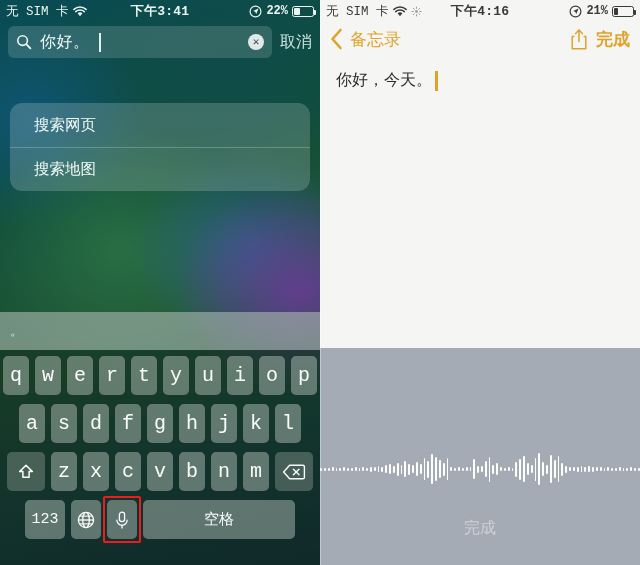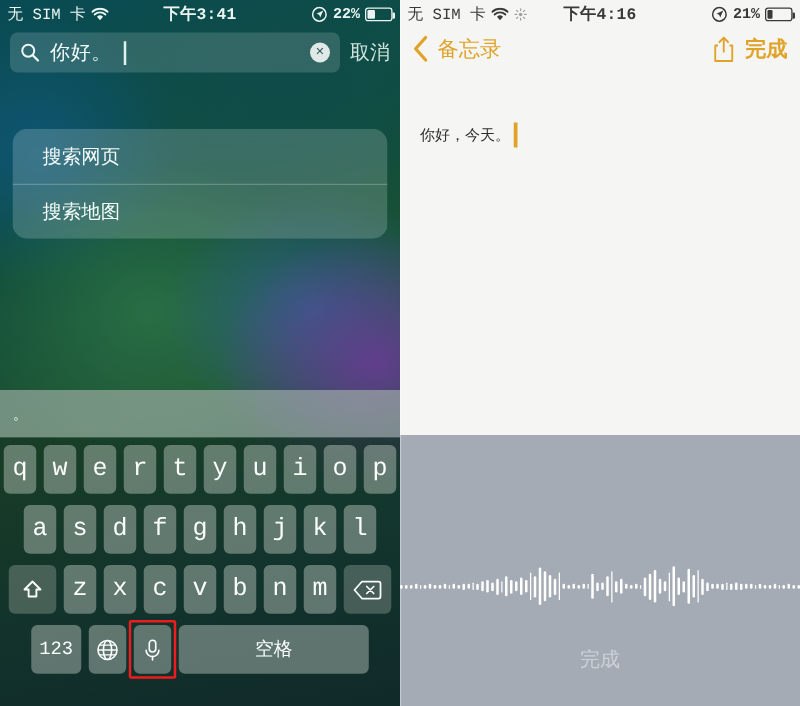--- a/index.html
+++ b/index.html
@@ -86,21 +86,21 @@
   
   .notes-bg{ position:absolute; inset:0; background:#f5f5f3; }
   .navbar{ position:absolute; top:22px; left:0; right:0; height:34px;
     display:flex; align-items:center; justify-content:space-between; padding:0 10px;
     color:#e0a32a; }
   .nav-left,.nav-right{ display:flex; align-items:center; gap:7px; }
   .nav-title{ font-size:17px; color:#e0a32a; }
   .done{ font-size:17px; color:#e0a32a; font-weight:bold; }
   .note-body{ position:absolute; top:60px; left:0; right:0; bottom:217px;
     padding:10px 16px; }
-  .note-line{ font-size:12px; color:#2e2e2e; display:flex; align-items:center;margin-top:28px; }
+  .note-line{ font-size:16px; color:#2e2e2e; display:flex; align-items:center; }
   .note-caret{ width:3px; height:20px; background:#e0a32a; display:inline-block; margin-left:3px; }
 
   
   .dictation{ position:absolute; left:0; right:0; bottom:0; height:217px;
     background:#a5abb5; overflow:hidden; }
   .wave{ position:absolute; left:0; right:0; top:96px; height:50px;
     display:flex; align-items:center; justify-content:center; gap:2px; }
   .wave span{ width:3px; background:#ffffff; border-radius:1px; display:block; }
   .dict-done{ position:absolute; left:0; right:0; top:170px; text-align:center;
     color:rgba(255,255,255,.45); font-size:16px; }

